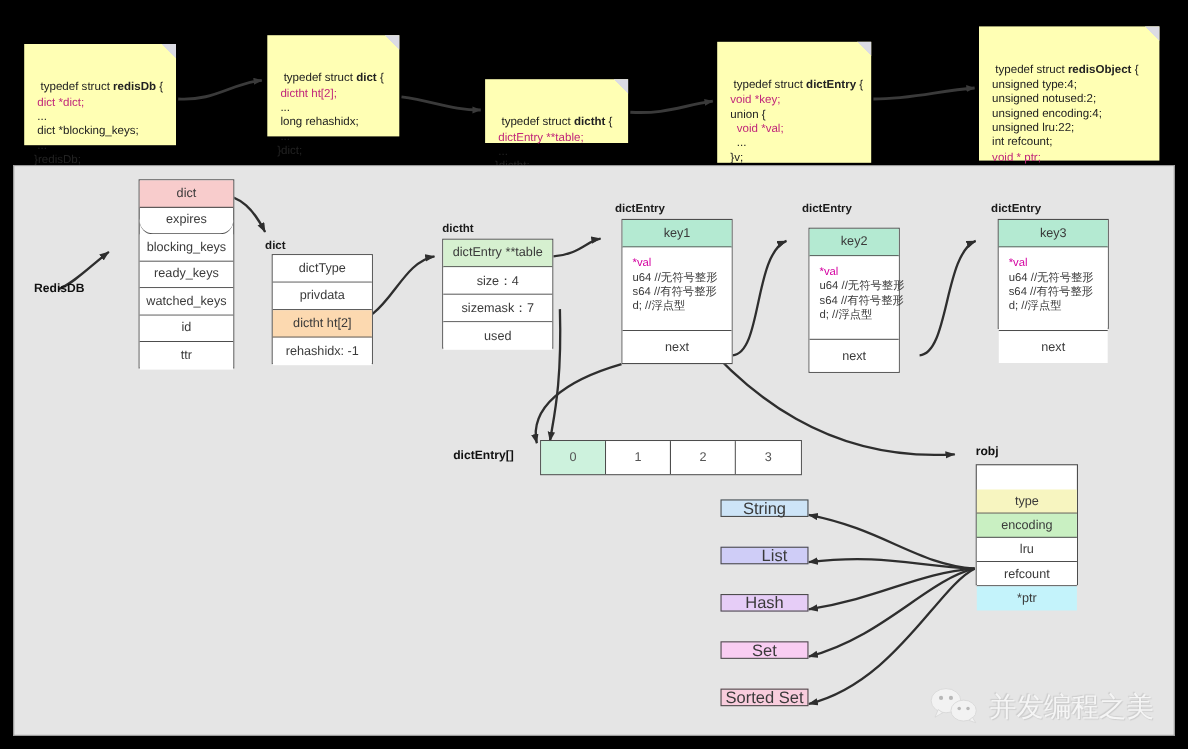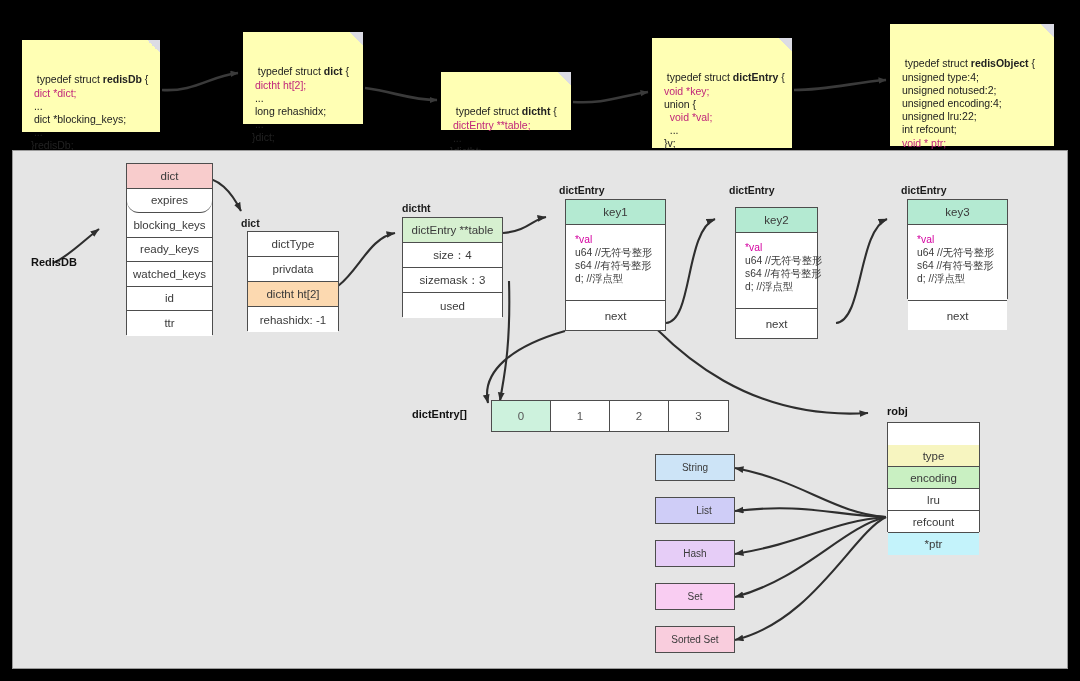--- a/index.html
+++ b/index.html
@@ -51,23 +51,23 @@
          font-size:11.5px;color:#555;background:#fff;box-sizing:border-box;}
   .acell:last-child{border-right:none;}
 
   
   .valbody{font-size:10.3px;line-height:13px;color:#3a3a3a;
            text-align:left;padding:8px 0 0 9px;display:block;
            justify-content:flex-start;white-space:pre;}
   .valbody .pk{color:#d400a0;}
 
   
-  .chip{position:absolute;width:80px;height:27px;border:1.6px solid #4d4d4d;
+  .chip{position:absolute;width:80px;height:16px;border:1.6px solid #4d4d4d;
         display:flex;align-items:center;justify-content:center;
-        font-size:10px;color:#3a3a3a;box-sizing:border-box;}
+        font-size:15px;color:#3a3a3a;box-sizing:border-box;}
 
   
   #wm{position:absolute;right:18px;bottom:8px;display:flex;align-items:center;
       gap:8px;opacity:.62;}
   #wm .wmtext{font-size:25px;color:#fff;
       font-family:"DejaVu Sans",sans-serif;
       text-shadow:1px 1px 1px #bdbdbd,-1px -1px 1px #bdbdbd;}
 </style>
 </head>
 <body>
@@ -189,21 +189,21 @@
     <div class="srow" style="height:25px;">dictType</div>
     <div class="srow" style="height:25px;">privdata</div>
     <div class="srow" style="height:25px;background:#fcd9b0;">dictht ht[2]</div>
     <div class="srow" style="height:25px;">rehashidx: -1</div>
   </div>
 
   <div class="cap" style="left:389px;top:51px;">dictht</div>
   <div class="sbox" style="left:389px;top:66px;width:101px;height:100px;">
     <div class="srow" style="height:25px;background:#d6f0d0;">dictEntry **table</div>
     <div class="srow" style="height:25px;">size：4</div>
-    <div class="srow" style="height:25px;">sizemask：3</div>
+    <div class="srow" style="height:25px;">sizemask：7</div>
     <div class="srow" style="height:25px;">used</div>
   </div>
 
   <div class="cap" style="left:546px;top:33px;">dictEntry</div>
   <div class="sbox" style="left:552px;top:48px;width:101px;height:132px;">
     <div class="srow" style="height:25px;background:#b4ead2;">key1</div>
     <div class="srow valbody" style="height:76px;"><span class="pk">*val</span><span>
 u64 //无符号整形
 s64 //有符号整形
 d; //浮点型</span></div>
@@ -246,14 +246,31 @@
     <div class="srow" style="height:22px;">refcount</div>
     <div class="srow" style="height:22px;background:#c4f3fb;">*ptr</div>
   </div>
 
   <div class="chip" style="left:642px;top:303px;background:#cde4f7;">String</div>
   <div class="chip" style="left:642px;top:346px;background:#cfcdf7;padding-left:18px;">List</div>
   <div class="chip" style="left:642px;top:389px;background:#e6cdf7;">Hash</div>
   <div class="chip" style="left:642px;top:432px;background:#f9cdf2;">Set</div>
   <div class="chip" style="left:642px;top:475px;background:#f9cddd;">Sorted Set</div>
 
+  <div id="wm">
+    <svg width="46" height="36" viewBox="0 0 46 36">
+      <g fill="#fbfbfb" stroke="#cfcfcf" stroke-width="0.8">
+        <ellipse cx="15" cy="13" rx="13.5" ry="11"></ellipse>
+        <path d="M8,21 L5,28 L12,24 z"></path>
+        <ellipse cx="31" cy="22" rx="11.5" ry="9.5"></ellipse>
+        <path d="M39,28 L42,33 L36,31 z"></path>
+      </g>
+      <g fill="#9e9e9e">
+        <circle cx="10.5" cy="10.5" r="1.9"></circle>
+        <circle cx="19.5" cy="10.5" r="1.9"></circle>
+        <circle cx="27" cy="20" r="1.6"></circle>
+        <circle cx="35" cy="20" r="1.6"></circle>
+      </g>
+    </svg>
+    <span class="wmtext">并发编程之美</span>
+  </div>
 
 </div>
 
 </body></html>

